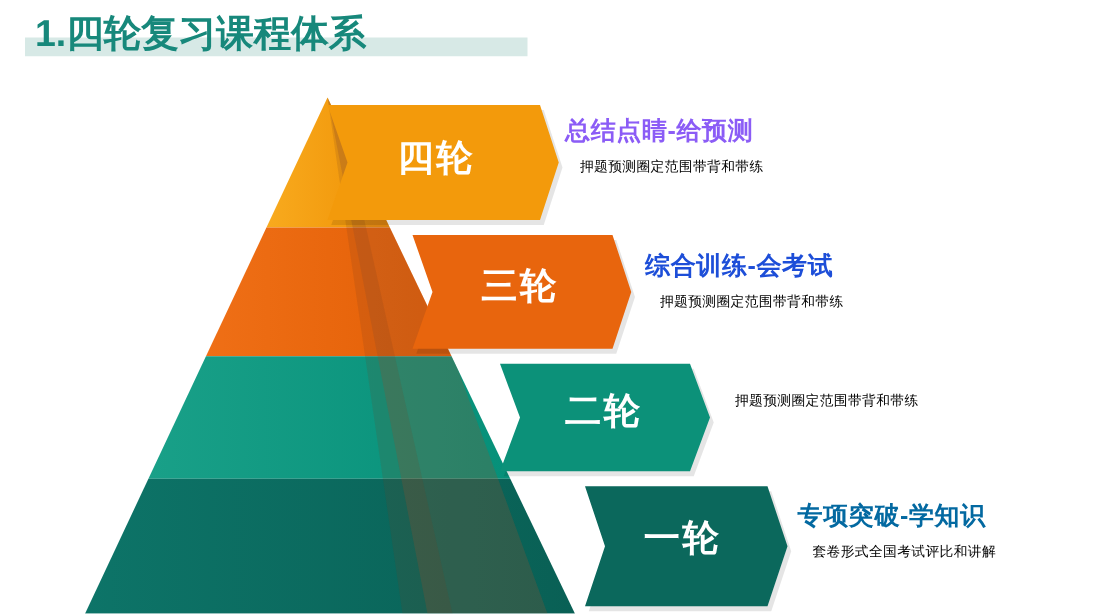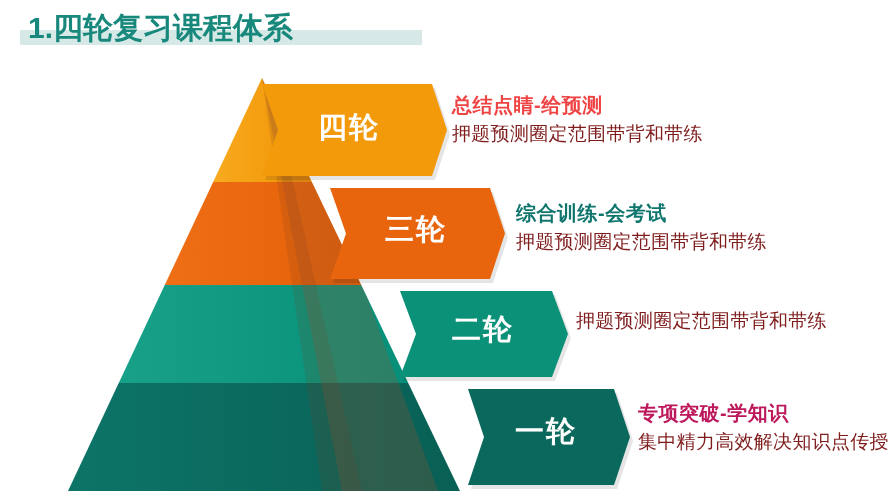--- a/index.html
+++ b/index.html
@@ -77,26 +77,27 @@
   }
   .tier-heading {
     display: block;
     font-size: 20px;
     font-weight: bold;
     line-height: 26px;
     letter-spacing: 0.5px;
   }
   .tier-sub {
     display: block;
-    font-size: 19px;
+    font-size: 11px;
     font-weight: normal;
-    color: #7f1d1d;
+    color: #000000;
     line-height: 24px;
     margin-top: 4px;
     letter-spacing: 0.3px;
+    margin-left: 12px;
   }
 </style>
 </head>
 <body>
 
 <div id="slide">
 
   <div class="title-block">
     <div class="title-highlight"></div>
     <span class="title-text">1.四轮复习课程体系</span>
@@ -164,29 +165,29 @@
 
   <div id="badges-layer">
       <span class="tier-badge-label" style="left: 318px; top: 113px;">四轮</span>
       <span class="tier-badge-label" style="left: 385px; top: 215px;">三轮</span>
       <span class="tier-badge-label" style="left: 452px; top: 315px; text-align: right;">二轮</span>
       <span class="tier-badge-label" style="left: 515px; top: 417px; text-align: center;">一轮</span>
     </div>
 
   <div id="texts-layer">
       <div class="tier-text" style="left: 452px; top: 92px;">
-        <span class="tier-heading" style="color: #ef4444;">总结点睛-给预测</span>
+        <span class="tier-heading" style="color: #8b5cf6;">总结点睛-给预测</span>
         <span class="tier-sub">押题预测圈定范围带背和带练</span>
       </div>
       <div class="tier-text" style="left: 516px; top: 200px;">
-        <span class="tier-heading" style="color: #0f766e;">综合训练-会考试</span>
+        <span class="tier-heading" style="color: #1d4ed8;">综合训练-会考试</span>
         <span class="tier-sub">押题预测圈定范围带背和带练</span>
       </div>
       <div class="tier-text" style="left: 576px; top: 305px;">
         <span class="tier-sub">押题预测圈定范围带背和带练</span>
       </div>
       <div class="tier-text" style="left: 638px; top: 400px;">
-        <span class="tier-heading" style="color: #be185d;">专项突破-学知识</span>
-        <span class="tier-sub">集中精力高效解决知识点传授</span>
+        <span class="tier-heading" style="color: #0369a1;">专项突破-学知识</span>
+        <span class="tier-sub">套卷形式全国考试评比和讲解</span>
       </div>
     </div>
 
 </div>
 
 </body></html>

